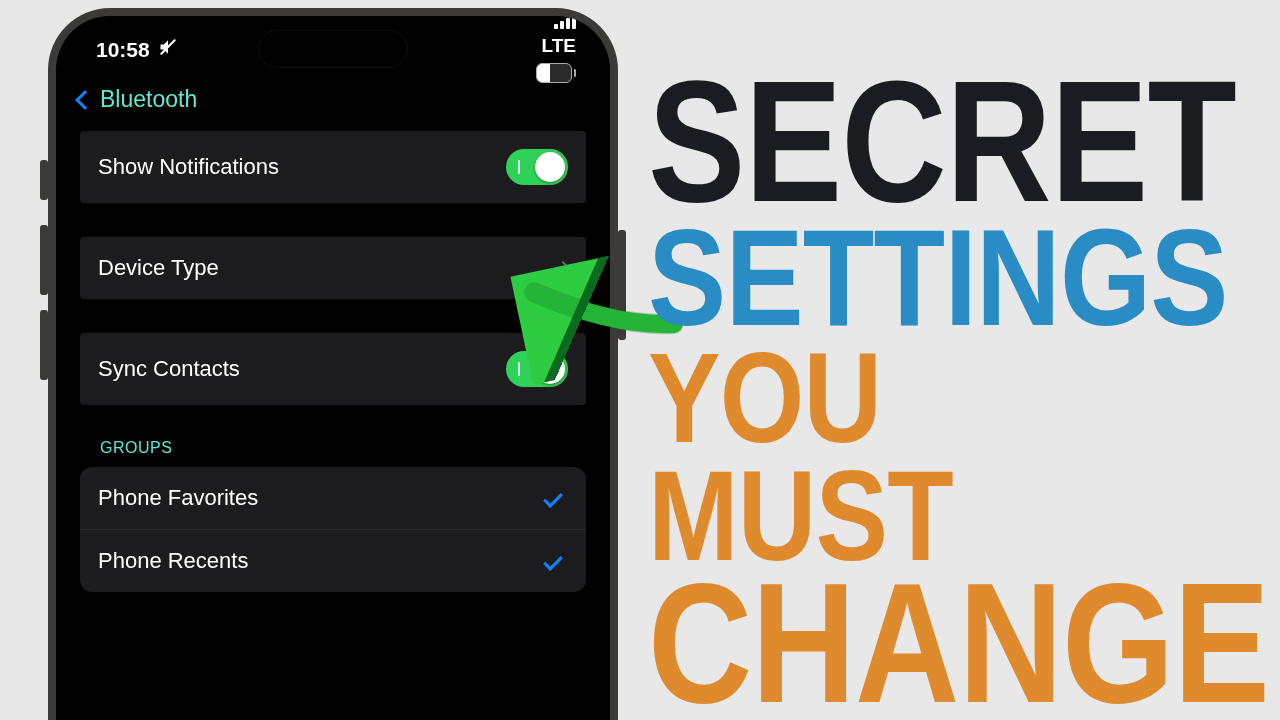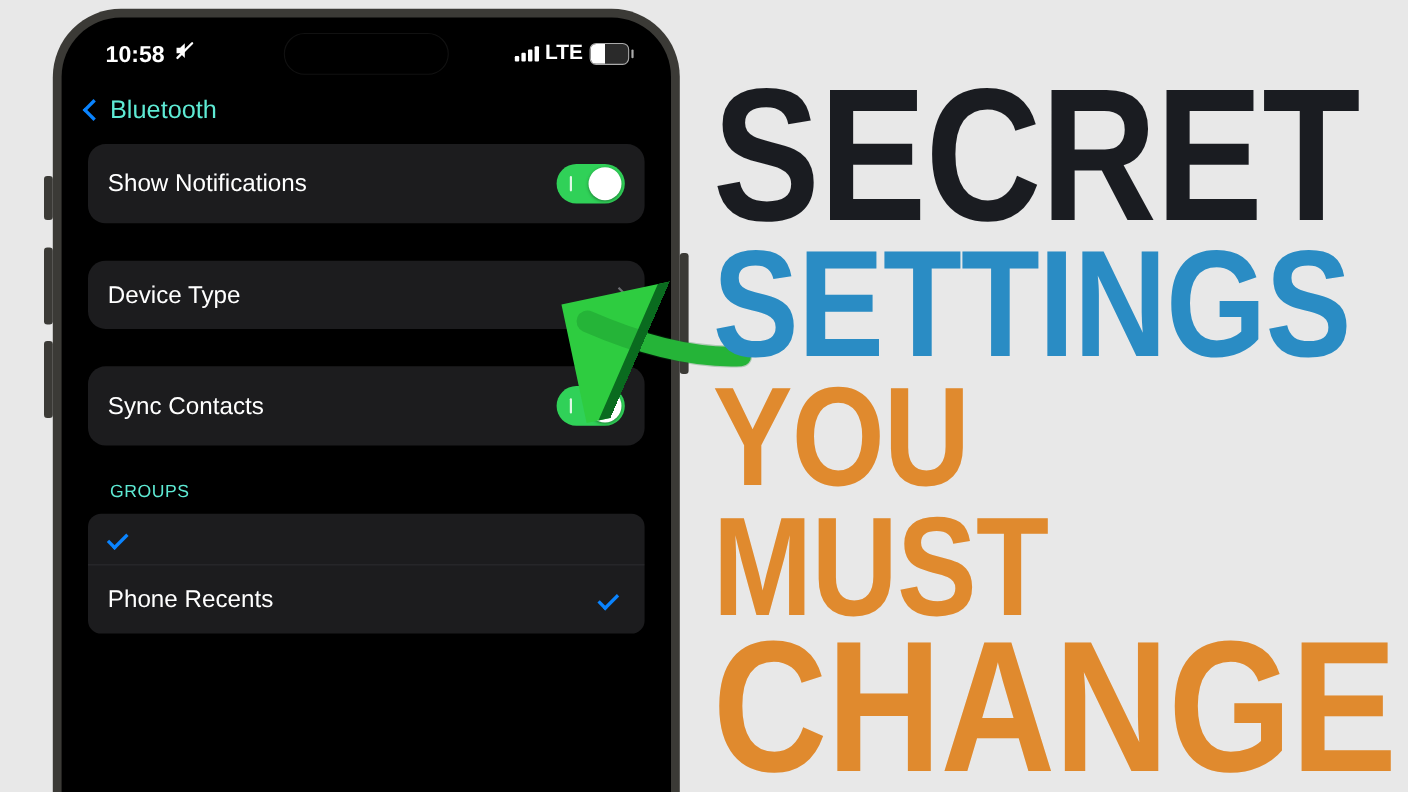--- a/index.html
+++ b/index.html
@@ -52,24 +52,25 @@
   }
   .status-left {
     display: flex;
     align-items: flex-end;
     gap: 8px;
     font-size: 21px;
     font-weight: 600;
   }
   .status-right {
     display: flex;
-    align-items: center;
+    align-items: flex-end;
     gap: 6px;
     font-size: 19px;
     font-weight: 600;
+    flex-direction: column;
   }
   .dynamic-island {
     position: absolute;
     top: 14px;
     left: 50%;
     transform: translateX(-50%);
     width: 150px;
     height: 38px;
     background: #000;
     border-radius: 20px;
@@ -121,21 +122,21 @@
     border-left: 3px solid #0a84ff;
     border-bottom: 3px solid #0a84ff;
     transform: rotate(45deg);
     margin-right:2px;
   }
 
   
   .settings-body { padding: 0 18px; }
   .row {
     background: #1c1c1e;
-    border-radius: 16px;
+    border-radius: 4px;
     margin-bottom: 34px;
     padding: 18px 18px;
     display: flex;
     align-items: center;
     justify-content: space-between;
     color: #fff;
     font-size: 22px;
   }
   .toggle {
     width: 62px; height: 36px;
@@ -278,20 +279,21 @@
         <span>Sync Contacts</span>
         <span class="toggle">
           <span class="tick"></span>
             <span class="knob"></span>
         </span>
       </div>
 
       <div class="section-label">GROUPS</div>
       <div class="group-card">
         <div class="group-row">
+          <span>Phone Favorites</span>
           <span class="check"></span>
         </div>
         <div class="group-row">
           <span>Phone Recents</span>
           <span class="check"></span>
         </div>
       </div>
     </div>
   </div>
 </div>

